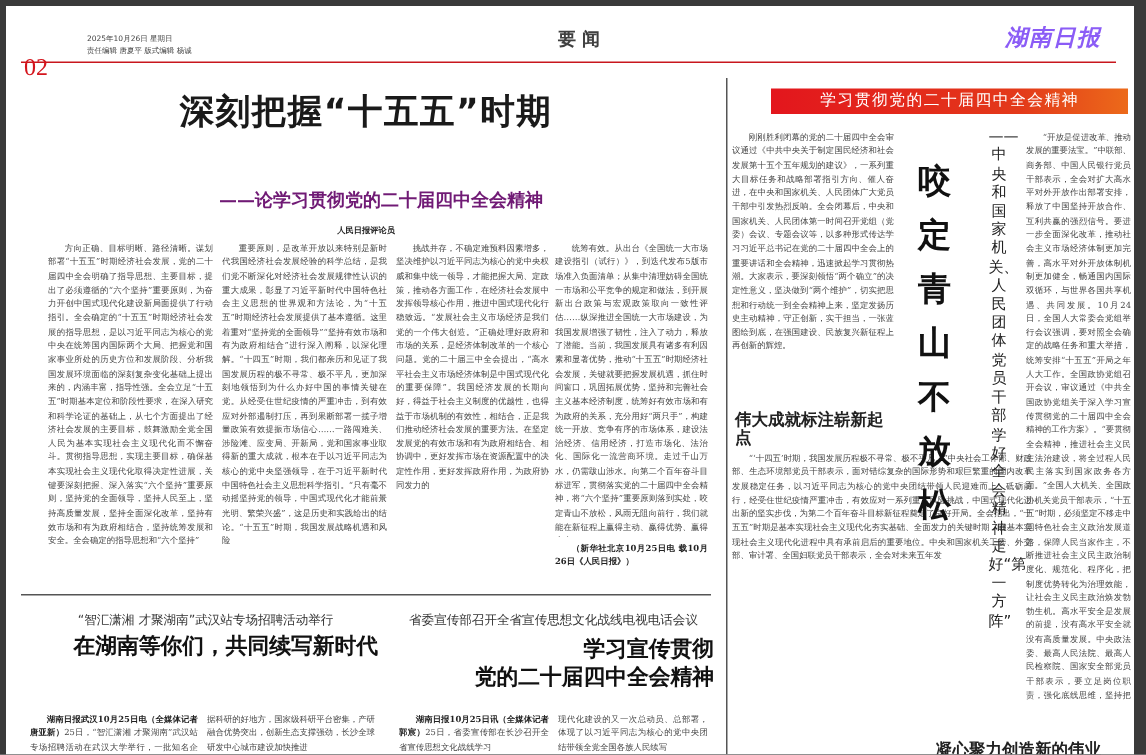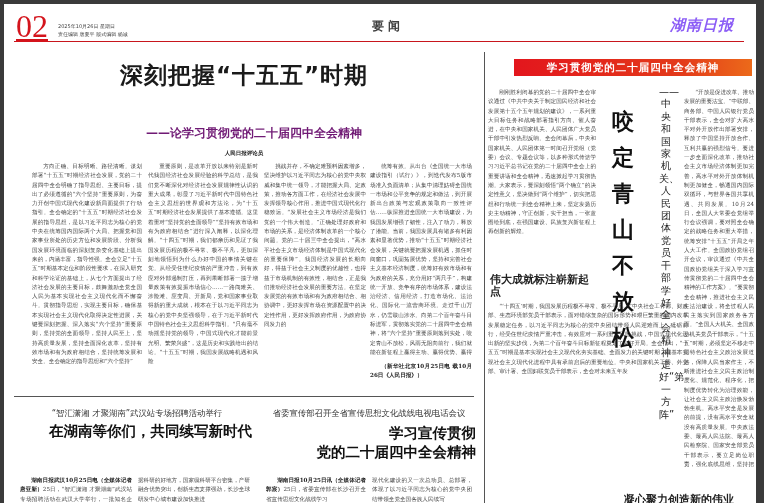--- a/index.html
+++ b/index.html
@@ -2,37 +2,37 @@
 <html><head>
 <meta charset="utf-8">
 <style>
   * { box-sizing: border-box; margin: 0; padding: 0; }
   html, body { width: 764px; height: 503px; overflow: hidden; background: #3a3a3a; }
   body { font-family: "DejaVu Serif", serif; position: relative; }
   .page { position: absolute; left: 4px; top: 4px; width: 752px; height: 499px; background: #fff; overflow: hidden; }
 
   
   .masthead { position: absolute; left: 10px; top: 10px; width: 730px; height: 28px; border-bottom: 1.5px solid #c8161d; }
-  .pagenum { position: absolute; left: 2px; top: 0; font-family: "Liberation Serif", serif; font-size: 32px; color: #d4141c; line-height: 24px; text-decoration: underline; }
+  .pagenum { position: absolute; left: 2px; top: 20px; font-family: "Liberation Serif", serif; font-size: 16px; color: #d4141c; line-height: 24px; }
   .meta { position: absolute; left: 44px; top: 8px; font-family: "DejaVu Sans", sans-serif; font-size: 5px; color: #444; line-height: 8px; }
   .section { position: absolute; left: 358px; top: 4px; font-family: "DejaVu Serif", serif; font-weight: bold; font-size: 12px; color: #404040; letter-spacing: 4px; }
   .logo { position: absolute; right: 10px; top: 2px; font-family: "DejaVu Serif", serif; font-style: italic; font-size: 15px; color: #8b5cf6; font-weight: bold; letter-spacing: 1px; }
 
   
   .lead-title { position: absolute; left: 40px; top: 56px; width: 400px; text-align: center; font-family: "DejaVu Sans", sans-serif; font-weight: bold; font-size: 23px; line-height: 31px; color: #1a1a1a; letter-spacing: 1px; }
   .lead-sub { position: absolute; left: 100px; top: 121px; width: 300px; text-align: center; font-size: 12px; color: #701a75; font-weight: bold; }
   .byline { position: absolute; left: 180px; top: 146px; width: 120px; text-align: center; font-family: "DejaVu Sans", sans-serif; font-size: 5.5px; font-weight: bold; color: #222; }
 
   .col { position: absolute; font-size: 5.6px; line-height: 9.3px; color: #444; text-align: justify; overflow: hidden; }
   .col p { text-indent: 2em; }
   .vrule { position: absolute; width: 1px; background: #555; }
   .hrule { position: absolute; height: 1px; background: #555; }
 
   
-  .banner { position: absolute; left: 510px; top: 55px; width: 238px; height: 17px; background: linear-gradient(90deg,#e3161d,#e33a1a 70%,#ec6a1a); color: #fff; font-family: "DejaVu Sans", sans-serif; font-weight: bold; font-size: 10.5px; text-align: center; line-height: 17px; letter-spacing: 1px; }
+  .banner { position: absolute; left: 510px; top: 55px; width: 238px; height: 17px; background: linear-gradient(90deg,#e3161d,#e33a1a 70%,#ec6a1a); color: #fff; font-family: "DejaVu Sans", sans-serif; font-weight: normal; font-size: 10.5px; text-align: center; line-height: 17px; letter-spacing: 1px; }
   .big-vert { position: absolute; left: 606px; top: 100px; width: 26px; font-family: "DejaVu Sans", sans-serif; font-weight: bold; font-size: 22px; line-height: 36px; color: #111; text-align: center; }
   .vert-sub { position: absolute; left: 638px; top: 82px; width: 14px; font-family: "DejaVu Sans", sans-serif; font-size: 10px; line-height: 12.4px; color: #222; text-align: center; word-break: break-all; }
   .subhead { position: absolute; font-family: "DejaVu Sans", sans-serif; font-weight: bold; font-size: 11px; color: #222; }
 
   
   .kicker { position: absolute; font-family: "DejaVu Sans", sans-serif; font-size: 8.4px; color: #333; }
   .btitle { position: absolute; font-family: "DejaVu Sans", sans-serif; font-weight: bold; font-size: 14.5px; line-height: 19px; color: #111; text-align: right; }
 </style>
 </head>
 <body>

